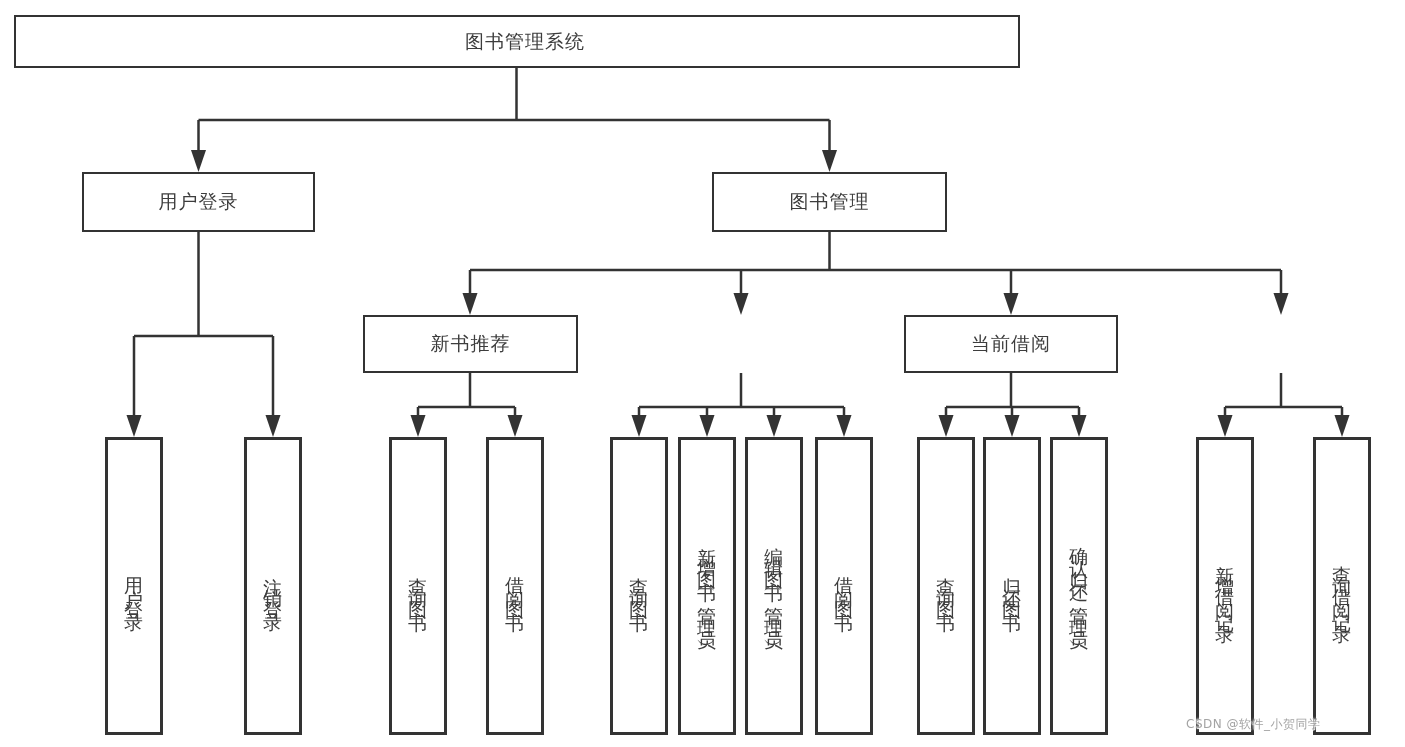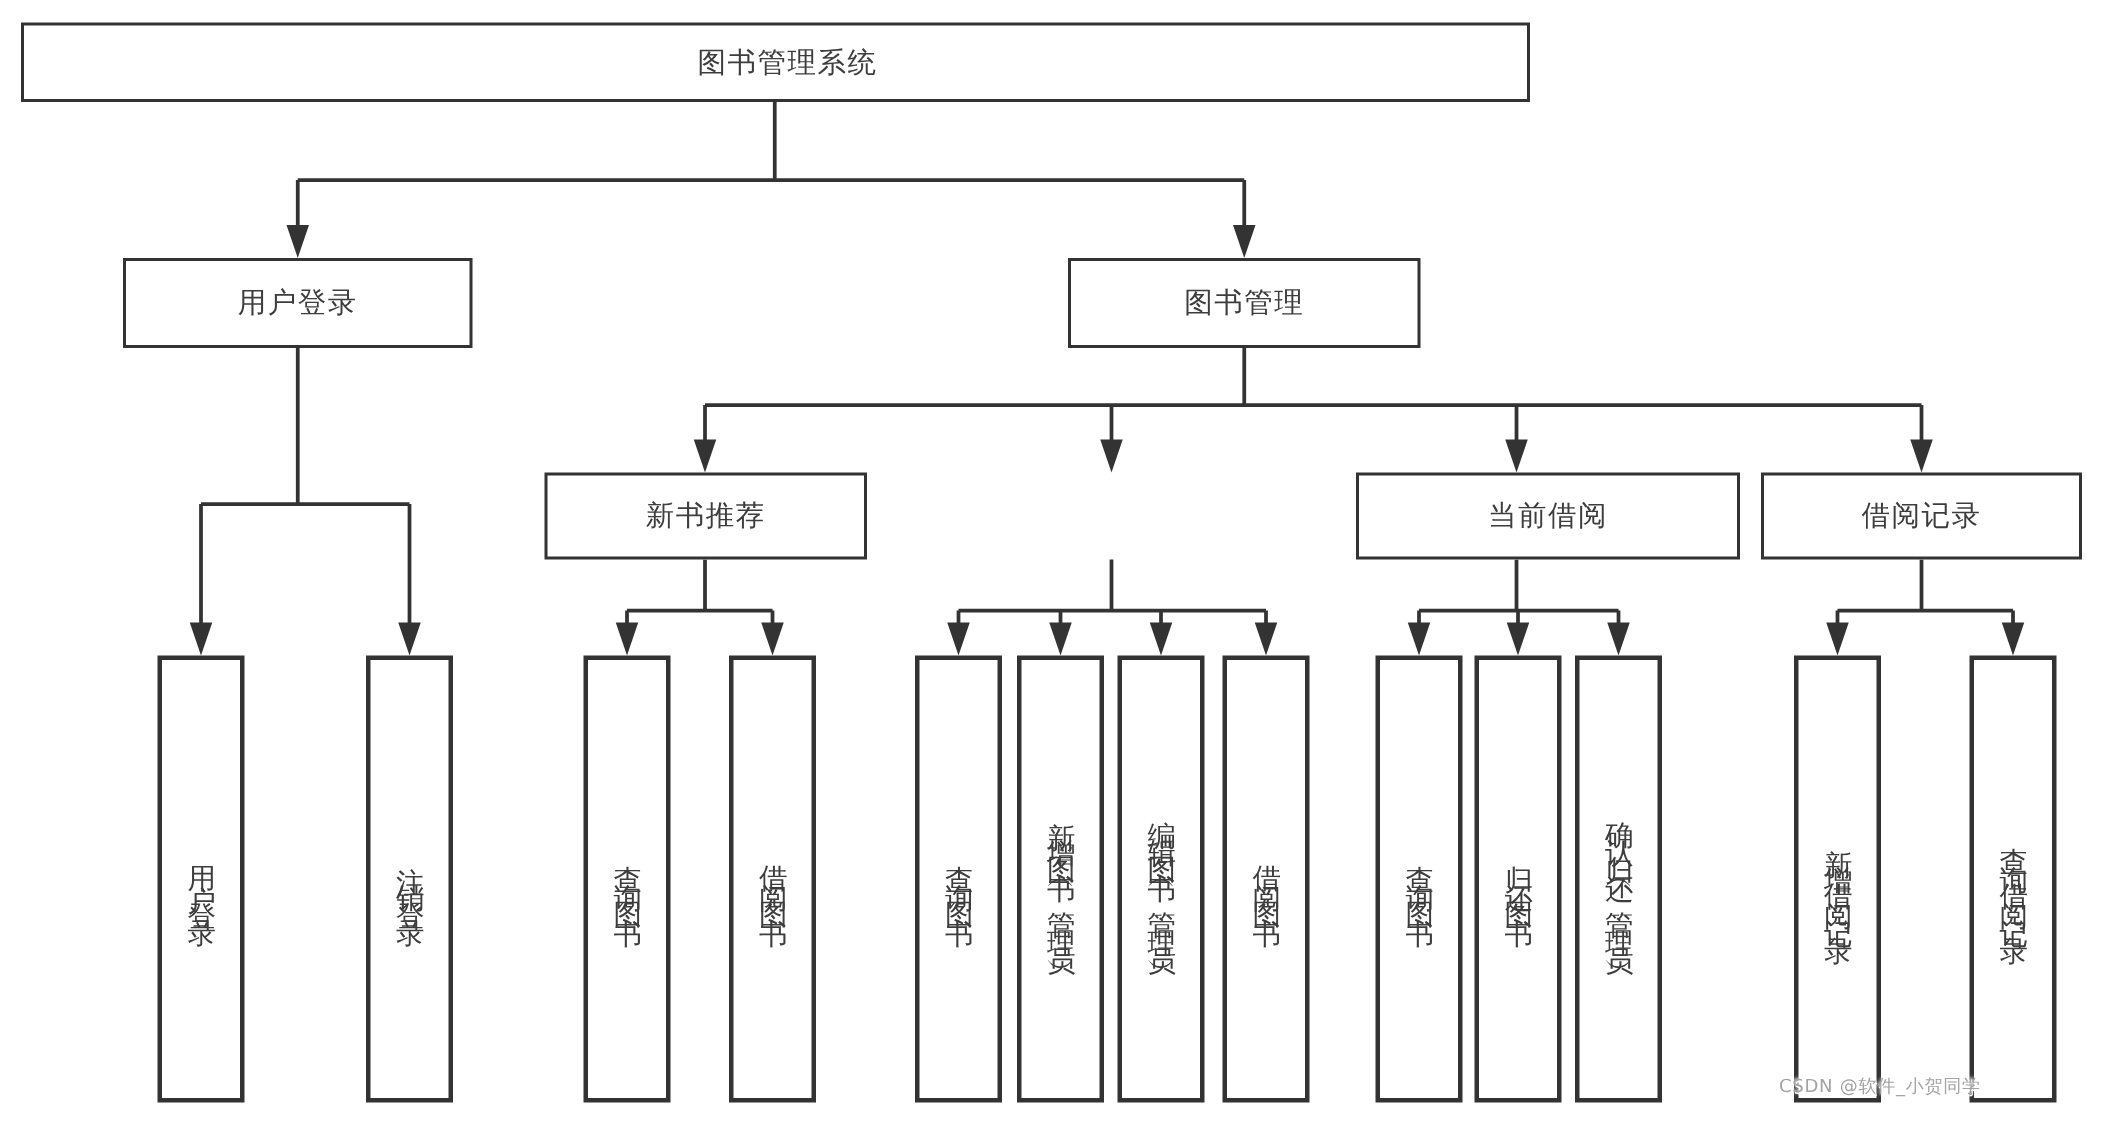--- a/index.html
+++ b/index.html
@@ -105,25 +105,22 @@
   <div class="node" style="left:82px;top:172px;width:233px;height:60px">
     <span>用户登录</span>
   </div>
   <div class="node" style="left:712px;top:172px;width:235px;height:60px">
     <span>图书管理</span>
   </div>
 
   <div class="node" style="left:363px;top:315px;width:215px;height:58px">
     <span>新书推荐</span>
   </div>
-  <div class="node" style="left:904px;top:315px;width:256px;height:58px">
+  <div class="node" style="left:904px;top:315px;width:214px;height:58px">
     <span>当前借阅</span>
-  </div>
-  <div class="node" style="left:1174px;top:315px;width:214px;height:58px">
-    <span>借阅记录</span>
   </div>
 
   <div class="node leaf" style="left:105px;top:437px;width:58px;height:298px">
     <span class="vtext">用户登录</span>
   </div>
   <div class="node leaf" style="left:244px;top:437px;width:58px;height:298px">
     <span class="vtext">注销登录</span>
   </div>
 
   <div class="node leaf" style="left:389px;top:437px;width:58px;height:298px">

